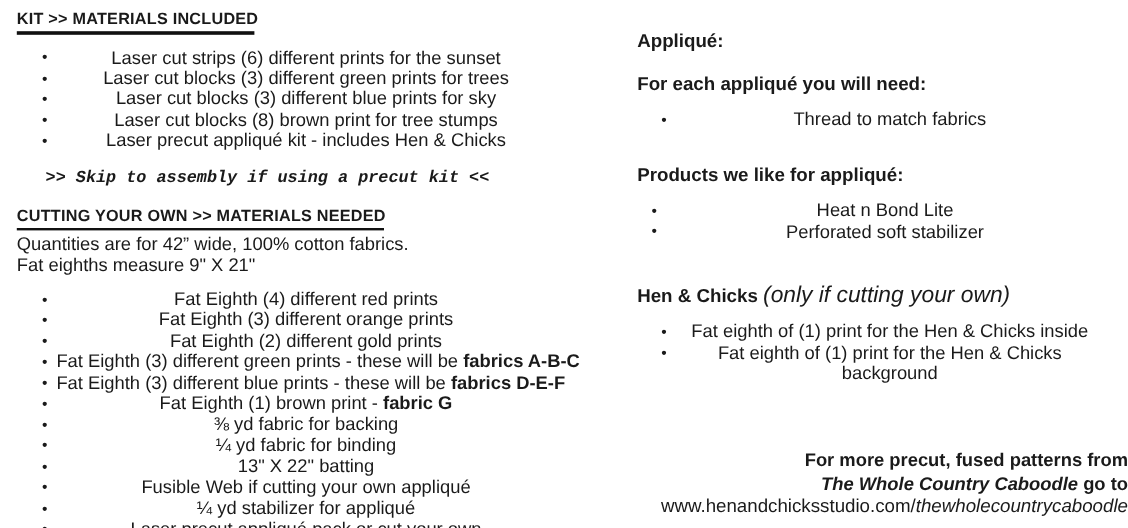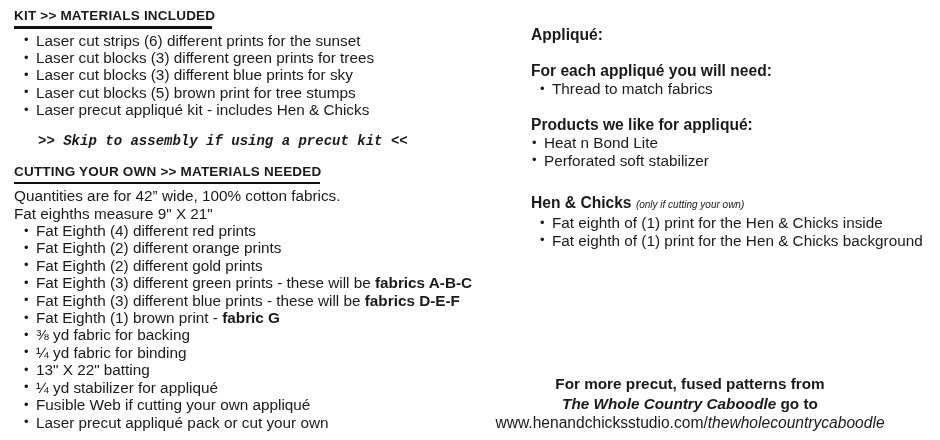--- a/index.html
+++ b/index.html
@@ -51,22 +51,23 @@
     background: #111111;
     margin-top: 2px;
     margin-bottom: 3px;
   }
   .rule.w1 { width: 198px; }
   .rule.w2 { width: 306px; }
 
   
   ul.blist {
     list-style: none;
-    margin: 0;
+    margin: 11px;
     padding: 0;
+    text-align: center;
   }
   ul.blist > li {
     position: relative;
     font-size: 15.3px;
     line-height: 17.4px;
     padding-left: 22px;
     white-space: nowrap;
   }
   ul.blist > li::before {
     content: "\2022";
@@ -110,33 +111,33 @@
   
   .rh {
     font-weight: bold;
     font-size: 15.6px;
     line-height: 18px;
     white-space: nowrap;
   }
   .rh .note {
     font-weight: normal;
     font-style: italic;
-    font-size: 10px;
+    font-size: 19px;
   }
   .gap-a { height: 18px; }
   .gap-b { height: 19px; }
   .gap-c { height: 25px; }
 
   
   .footer {
     position: absolute;
     left: 440px;
     top: 374px;
     width: 500px;
-    text-align: center;
+    text-align: right;
     font-size: 15.3px;
     line-height: 19.6px;
     font-weight: bold;
   }
   .footer .l3 {
     font-weight: normal;
     font-size: 15.6px;
   }
   .footer .ital { font-style: italic; }
 
@@ -150,21 +151,21 @@
   <div class="col-left">
 
     <div>
       <div class="sec-head">KIT &gt;&gt; MATERIALS INCLUDED</div>
       <div class="rule w1"></div>
 
       <ul class="blist">
         <li>Laser cut strips (6) different prints for the sunset</li>
         <li>Laser cut blocks (3) different green prints for trees</li>
         <li>Laser cut blocks (3) different blue prints for sky</li>
-        <li>Laser cut blocks (5) brown print for tree stumps</li>
+        <li>Laser cut blocks (8) brown print for tree stumps</li>
         <li>Laser precut appliqué kit - includes Hen &amp; Chicks</li>
       </ul>
 
       <div class="skip-line">
         <span>&gt;&gt;</span>
         <span class="it">Skip to assembly if using a precut kit</span>
         <span>&lt;&lt;</span>
       </div>
     </div>
 
@@ -173,39 +174,39 @@
       <div class="rule w2"></div>
 
       <div class="plain">Quantities are for 42” wide, 100% cotton fabrics.</div>
       <div class="plain">Fat eighths measure 9" X 21"</div>
 
       <ul class="blist">
         <li>
           <span>Fat Eighth (4) different red prints</span><b class="fab"></b>
         </li>
         <li>
-          <span>Fat Eighth (2) different orange prints</span><b class="fab"></b>
+          <span>Fat Eighth (3) different orange prints</span><b class="fab"></b>
         </li>
         <li>
           <span>Fat Eighth (2) different gold prints</span><b class="fab"></b>
         </li>
         <li>
           <span>Fat Eighth (3) different green prints - these will be </span><b class="fab">fabrics A-B-C</b>
         </li>
         <li>
           <span>Fat Eighth (3) different blue prints - these will be </span><b class="fab">fabrics D-E-F</b>
         </li>
         <li>
           <span>Fat Eighth (1) brown print - </span><b class="fab">fabric G</b>
         </li>
         <li>⅜ yd fabric for backing</li>
         <li>¼ yd fabric for binding</li>
         <li>13" X 22" batting</li>
+        <li>Fusible Web if cutting your own appliqué</li>
         <li>¼ yd stabilizer for appliqué</li>
-        <li>Fusible Web if cutting your own appliqué</li>
         <li>Laser precut appliqué pack or cut your own</li>
       </ul>
     </div>
   </div>
 
   <div class="col-right">
 
     <div class="rh">Appliqué:</div>
 
     <div class="gap-a"></div>

